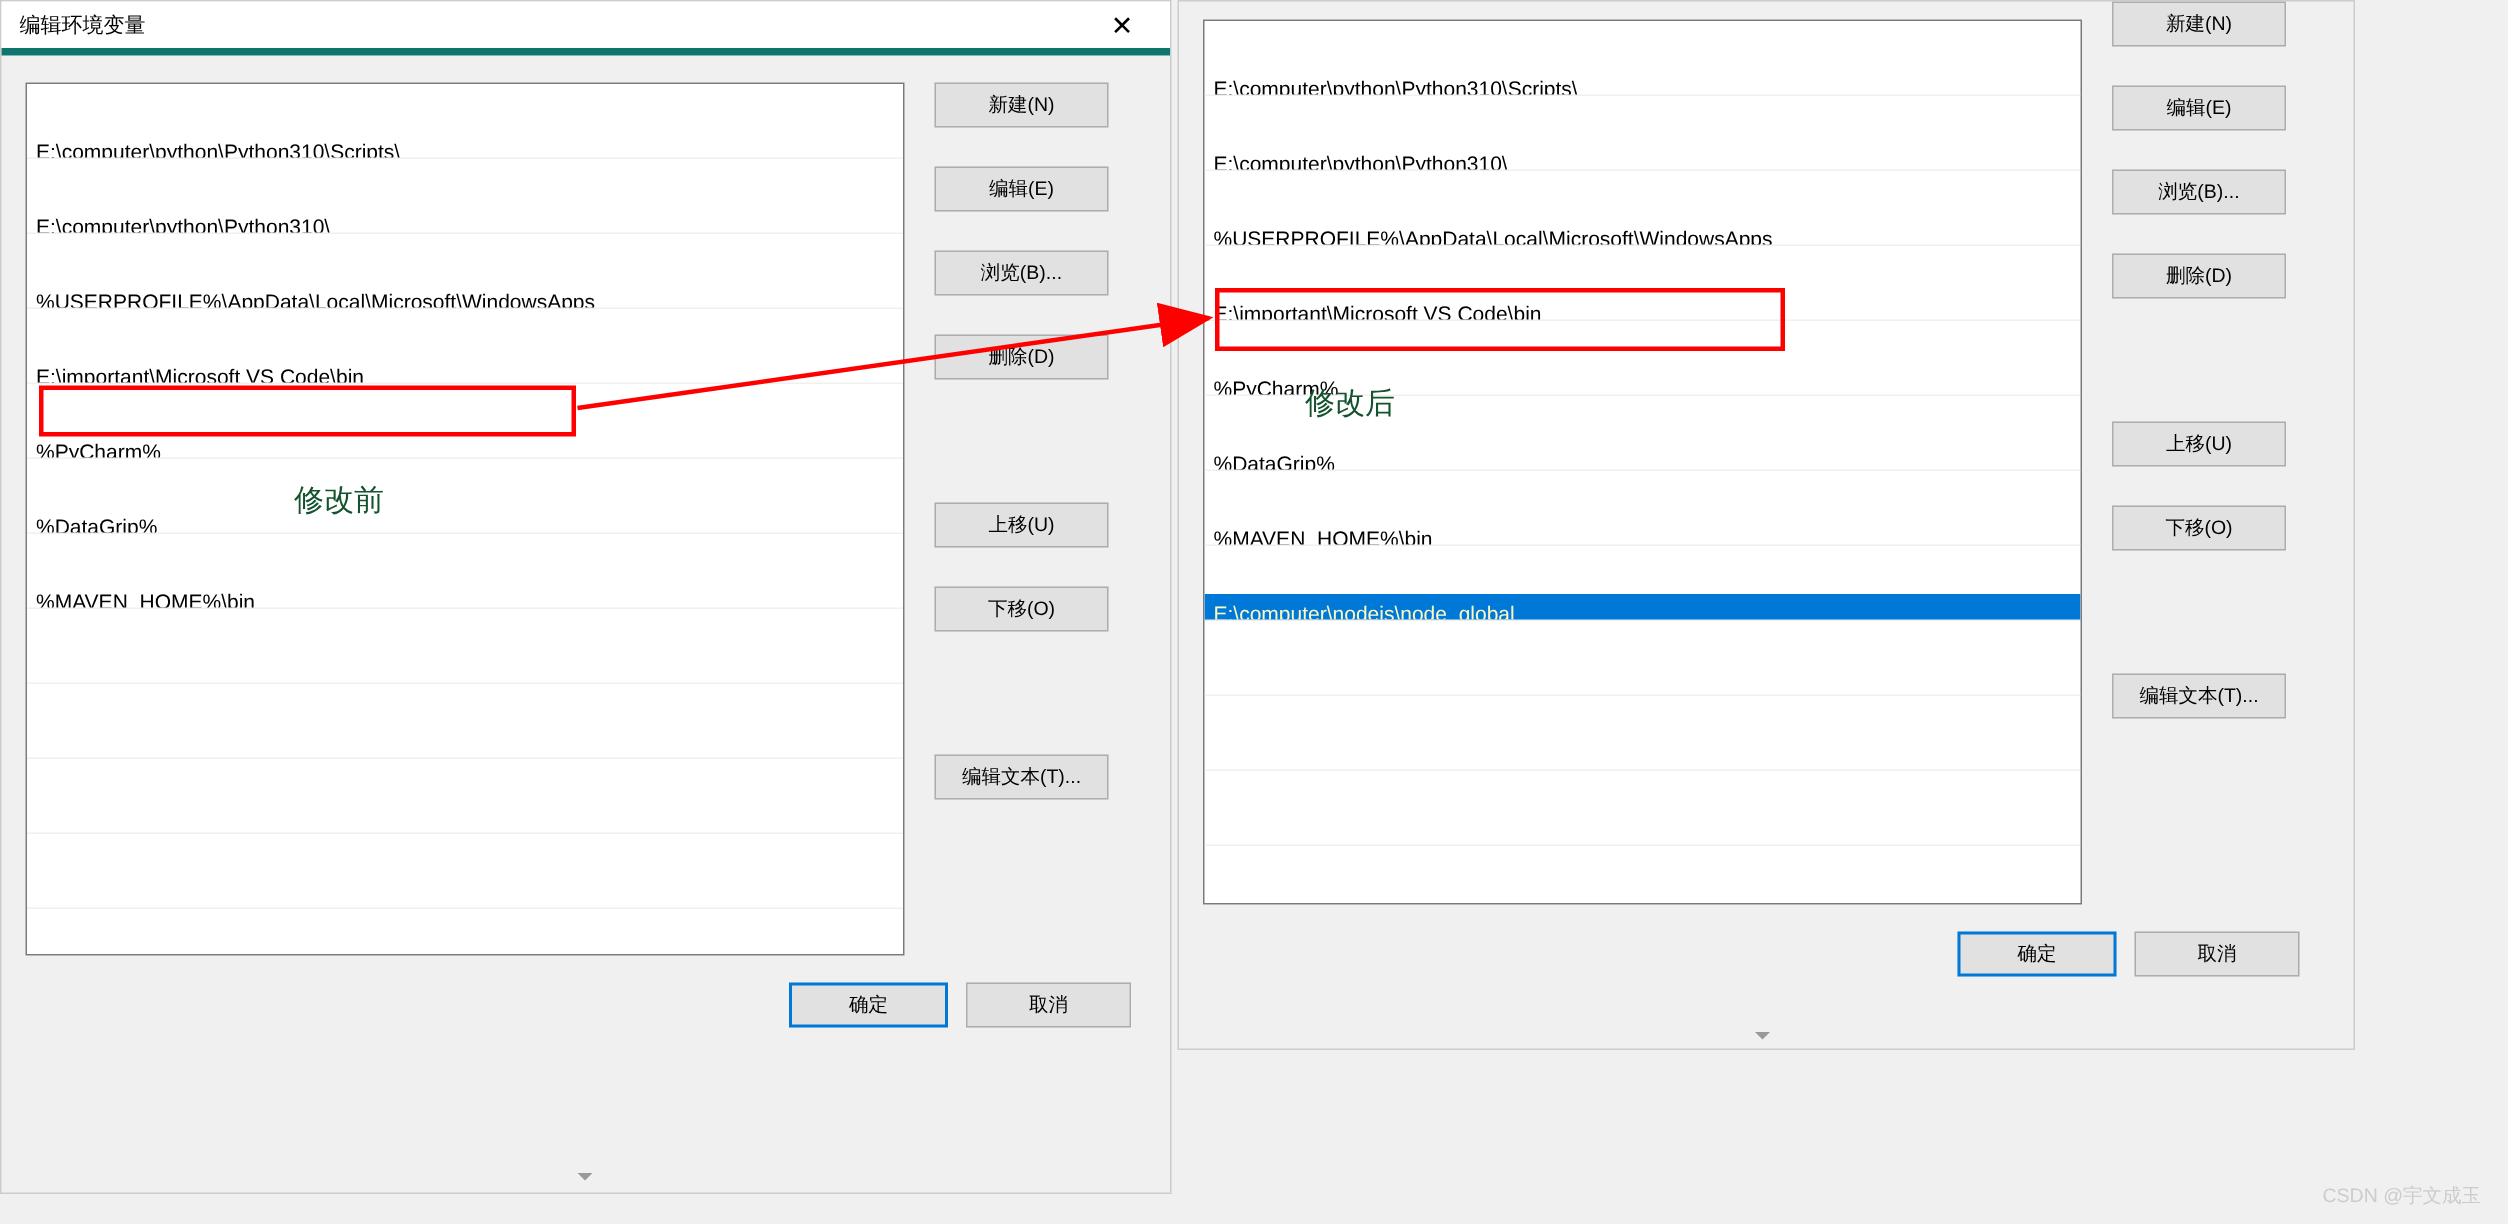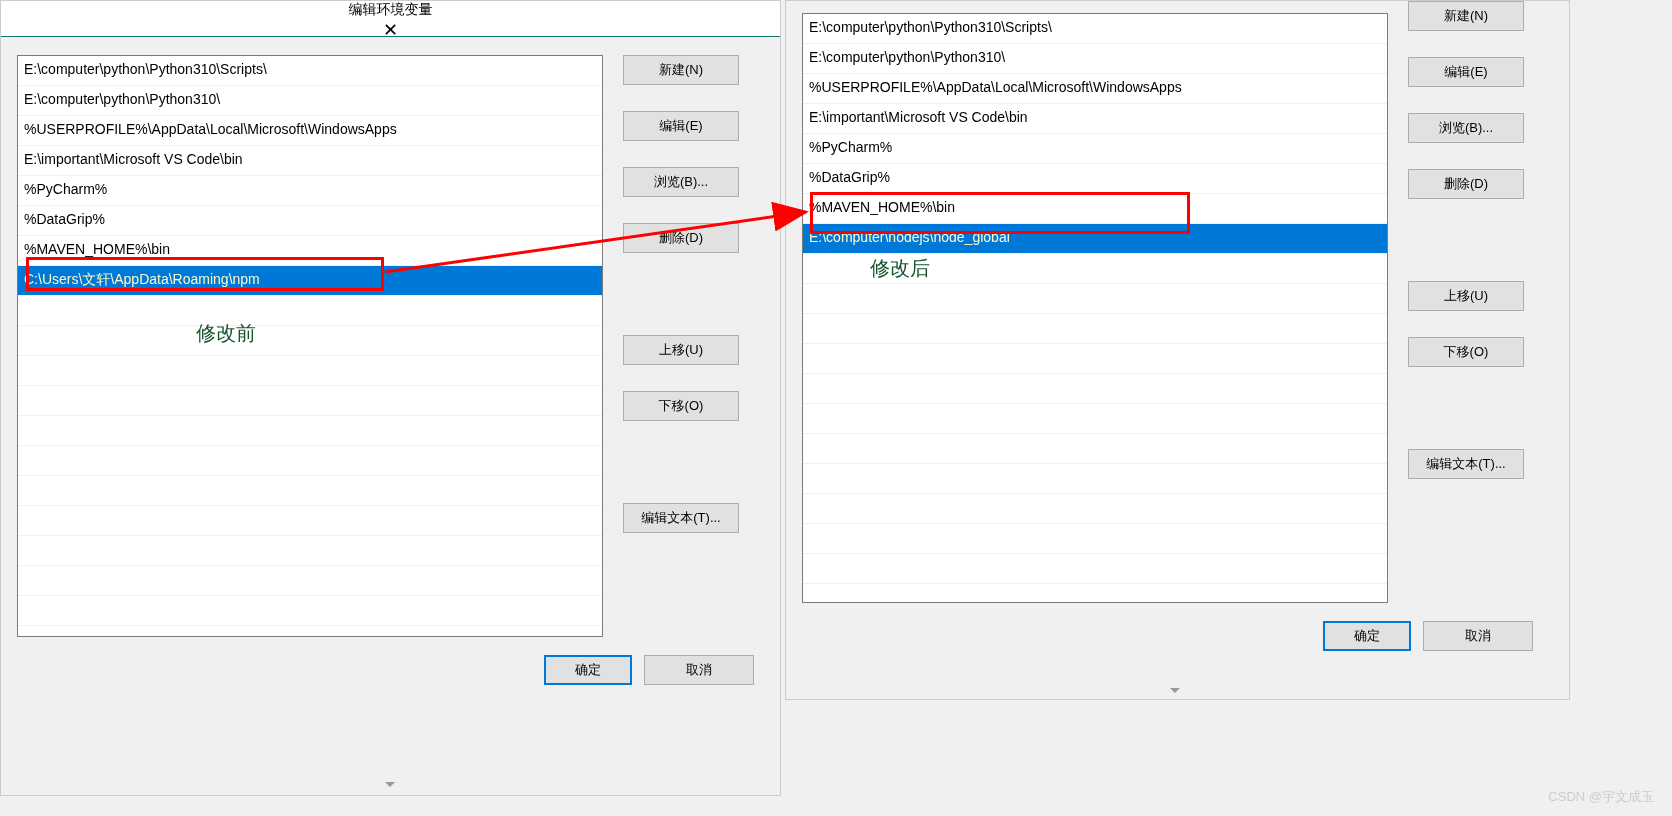--- a/index.html
+++ b/index.html
@@ -27,48 +27,48 @@
   left: 785px; top: 0;
   width: 785px; height: 700px;
 }
 .titlebar {
   display: flex;
   justify-content: space-between;
   align-items: center;
   height: 36px;
   padding: 0 12px;
   background: #fff;
-  border-bottom: 1px solid #0f766e;
-  flex-direction: column;
+  border-bottom: 5px solid #0f766e;
 }
 .titlebar .title { font-size: 14px; }
 .close-x {
   width: 40px; height: 36px;
   display: flex; align-items: center; justify-content: center;
   font-size: 18px;
   cursor: pointer;
 }
 .body { display: flex; padding: 18px 16px; }
 .dialog.right .body { padding: 0 16px 18px 16px; }
 .listbox {
   border: 1px solid #7a7a7a;
   background: #fff;
   width: 586px;
   height: 582px;
   overflow: hidden;
 }
 .dialog.right .listbox { height: 590px; margin-top: 12px; }
 .row {
-  height: 30px;
+  height: 18px;
   line-height: 26px;
   padding: 0 6px;
   white-space: nowrap;
   overflow: hidden;
   font-size: 14px;
   border-bottom: 1px solid #f0f0f0;
+  margin-top: 32px;
 }
 .row.selected {
   background: #0078d7;
   color: #fef9c3;
 }
 .buttons-col {
   display: flex;
   flex-direction: column;
   margin-left: 20px;
 }
@@ -84,21 +84,21 @@
 }
 .spacer { height: 56px; }
 .footer {
   display: flex;
   justify-content: flex-end;
   padding: 0 26px 20px 0;
   gap: 12px;
 }
 .dialog.right .footer { padding-right: 36px; }
 .btn.ok {
-  width: 88px; height: 30px;
+  width: 106px; height: 30px;
   border: 2px solid #0078d7;
   background: #e1e1e1;
 }
 .btn.cancel {
   width: 110px; height: 30px;
   margin-bottom: 16px;
 }
 
 .redbox {
   position: absolute;
@@ -157,21 +157,20 @@
   </div>
   <div class="body">
     <div class="listbox" id="left-list">
         <div class="row">E:\computer\python\Python310\Scripts\</div>
         <div class="row">E:\computer\python\Python310\</div>
         <div class="row">%USERPROFILE%\AppData\Local\Microsoft\WindowsApps</div>
         <div class="row">E:\important\Microsoft VS Code\bin</div>
         <div class="row">%PyCharm%</div>
         <div class="row">%DataGrip%</div>
         <div class="row">%MAVEN_HOME%\bin</div>
-        <div class="row selected">C:\Users\文轩\AppData\Roaming\npm</div>
         <div class="row"></div>
         <div class="row"></div>
         <div class="row"></div>
         <div class="row"></div>
         <div class="row"></div>
         <div class="row"></div>
         <div class="row"></div>
         <div class="row"></div>
         <div class="row"></div>
         <div class="row"></div>

